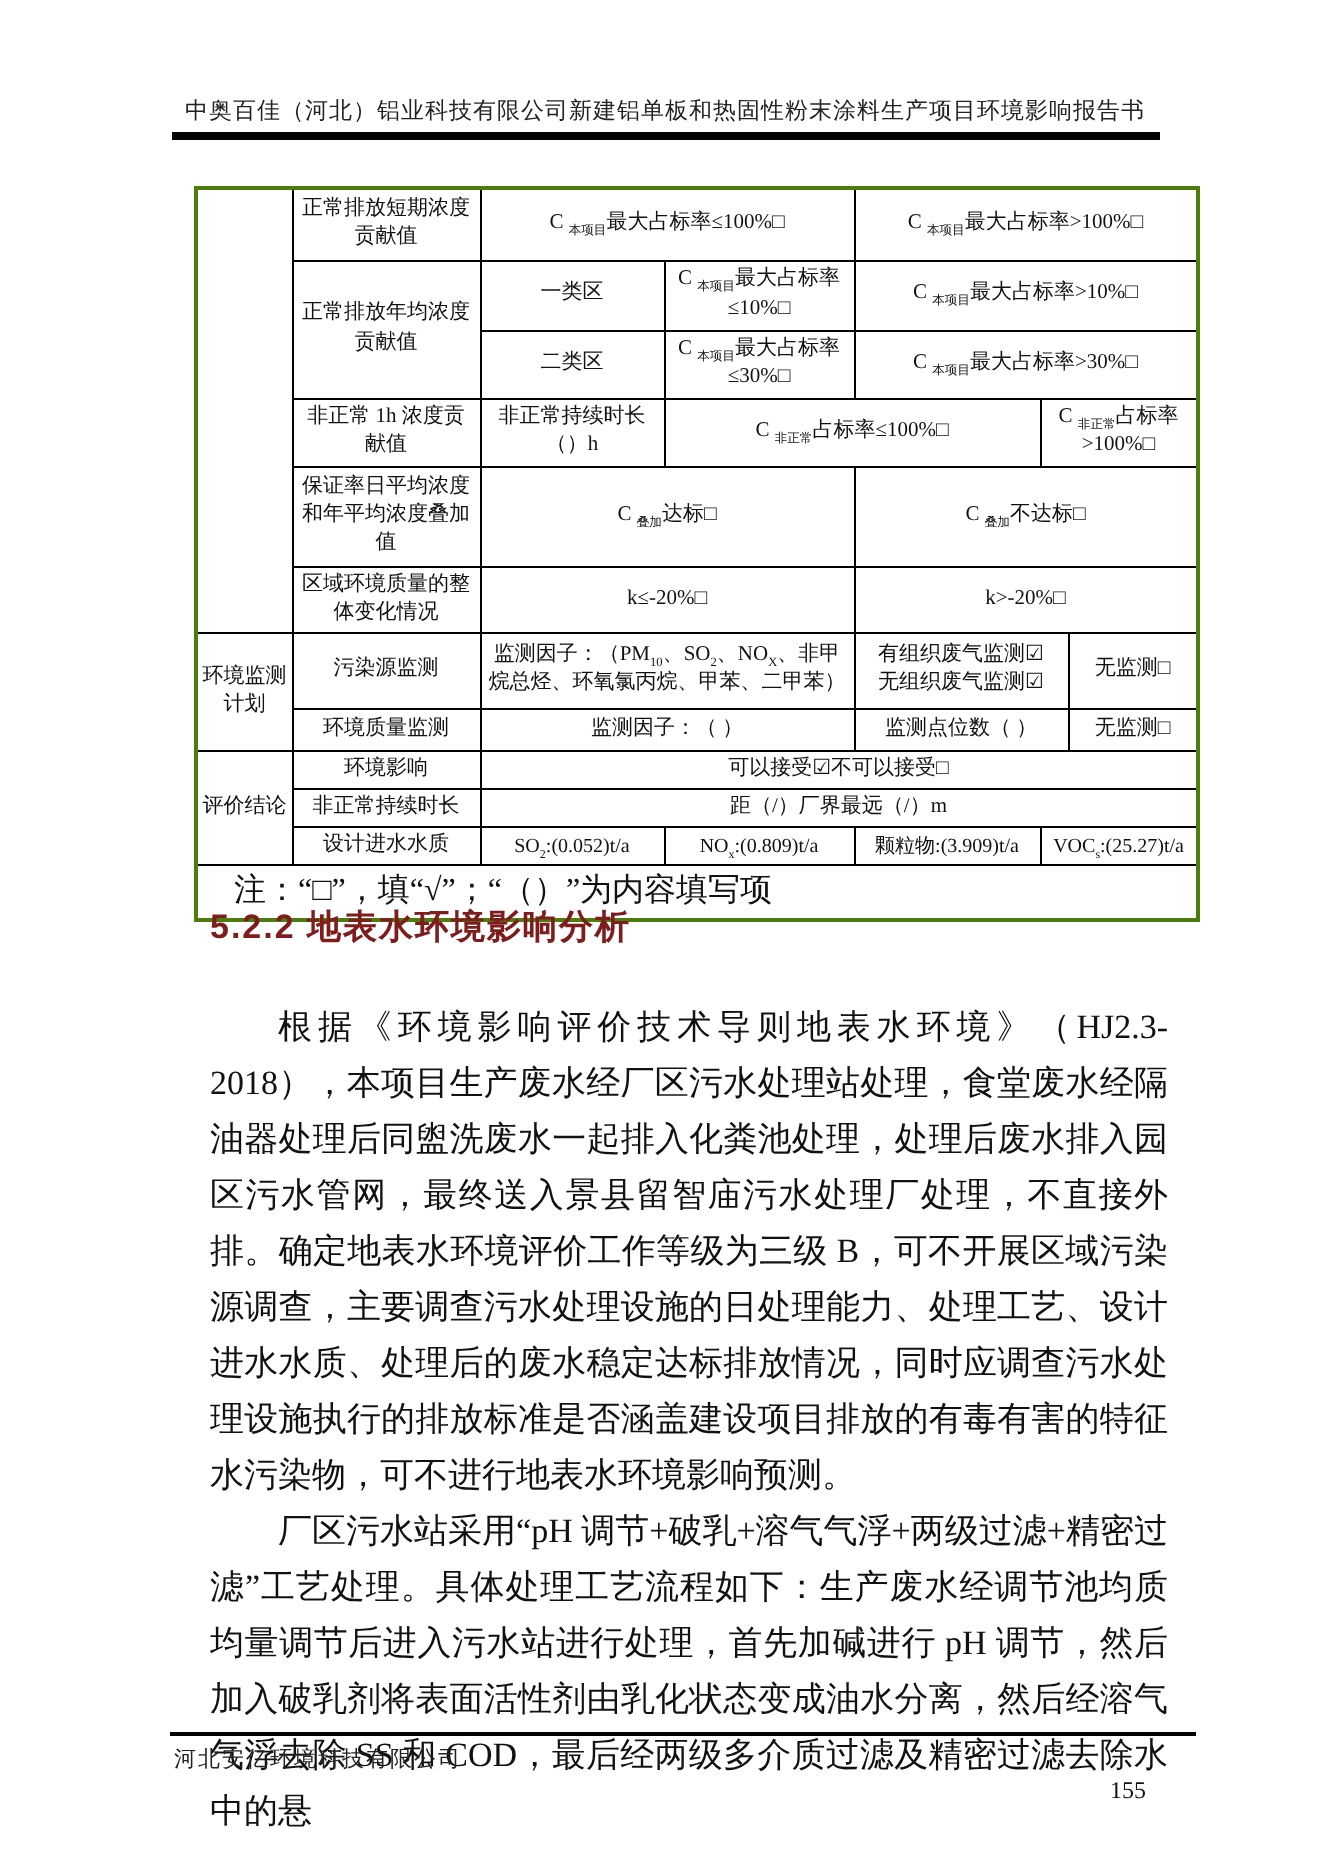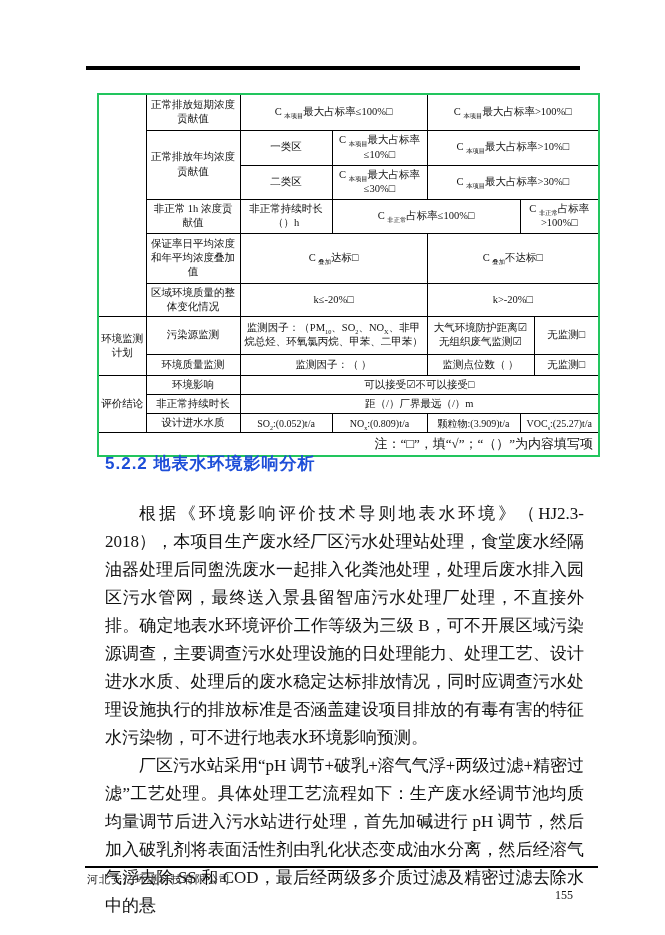--- a/index.html
+++ b/index.html
@@ -12,35 +12,35 @@
   .header-title {
     position:absolute; top:48px; left:0; right:0; text-align:center;
     font-size:11.5px; letter-spacing:0.5px; color:#222;
   }
   .header-rule {
     position:absolute; top:66px; left:86px; width:494px; height:4px; background:#000;
   }
   table.report-table {
     position:absolute; top:93px; left:97px;
     border-collapse:collapse; table-layout:fixed; width:501px;
-    border:2px solid #22c55e;
+    border:2px solid #4d7c0f;
     font-size:10.5px; line-height:1.35; color:#111;
   }
   table.report-table td {
     border:1px solid #000; text-align:center; vertical-align:middle;
     padding:2px 3px; overflow:hidden;
   }
   table.report-table td.group { padding:2px 1px;text-align:center; }
-  table.report-table td.note-cell { text-align:right; padding:2px 5px; font-size:13px; }
+  table.report-table td.note-cell { text-align:left; padding:2px 18px; font-size:16px; }
   sub { font-size:0.6em; line-height:0; }
   .num-cell { font-size:10px; }
   .section-heading {
     position:absolute; top:452px; left:105px;
     font-family:"Liberation Sans","DejaVu Sans",sans-serif;
-    font-weight:bold; font-size:17px; color:#1d4ed8; letter-spacing:1px;
+    font-weight:bold; font-size:17px; color:#7f1d1d; letter-spacing:1px;
   }
   .body-text {
     position:absolute; top:500px; left:105px; width:479px;
     font-size:17px; line-height:28px; text-align:justify; color:#111;
   }
   .body-text p { text-indent:2em; margin:0; }
   .footer-rule {
     position:absolute; top:866px; left:85px; width:513px; height:2px; background:#000;
   }
   .footer-company {
@@ -48,20 +48,21 @@
   }
   .footer-page {
     position:absolute; top:888px; right:92px; font-size:12px; color:#111;
   }
 </style>
 </head>
 <body>
 
 <div class="page">
 
+  <div class="header-title">中奥百佳（河北）铝业科技有限公司新建铝单板和热固性粉末涂料生产项目环境影响报告书</div>
   <div class="header-rule"></div>
 
   <table class="report-table">
     <colgroup>
       <col style="width:48px">
         <col style="width:94px">
         <col style="width:92px">
       <col style="width:95px">
         <col style="width:93px">
         <col style="width:14px">
@@ -98,21 +99,21 @@
       </tr>
       <tr style="height:30px">
         <td>区域环境质量的整体变化情况</td>
         <td colspan="2">k≤-20%□</td>
         <td colspan="3">k&gt;-20%□</td>
       </tr>
       <tr style="height:38px">
         <td rowspan="2" class="group">环境监测计划</td>
         <td>污染源监测</td>
         <td colspan="2"><span>监测因子：（PM</span><sub>10</sub><span>、SO</span><sub>2</sub><span>、NO</span><sub>X</sub><span>、非甲烷总烃、环氧氯丙烷、甲苯、二甲苯）</span></td>
-        <td colspan="2"><span>大气环境防护距离☑</span><br><span>无组织废气监测☑</span></td>
+        <td colspan="2"><span>有组织废气监测☑</span><br><span>无组织废气监测☑</span></td>
         <td>无监测□</td>
       </tr>
       <tr style="height:21px">
         <td>环境质量监测</td>
         <td colspan="2">监测因子：（ ）</td>
         <td colspan="2">监测点位数（ ）</td>
         <td>无监测□</td>
       </tr>
       <tr style="height:19px">
         <td rowspan="3" class="group">评价结论</td>

